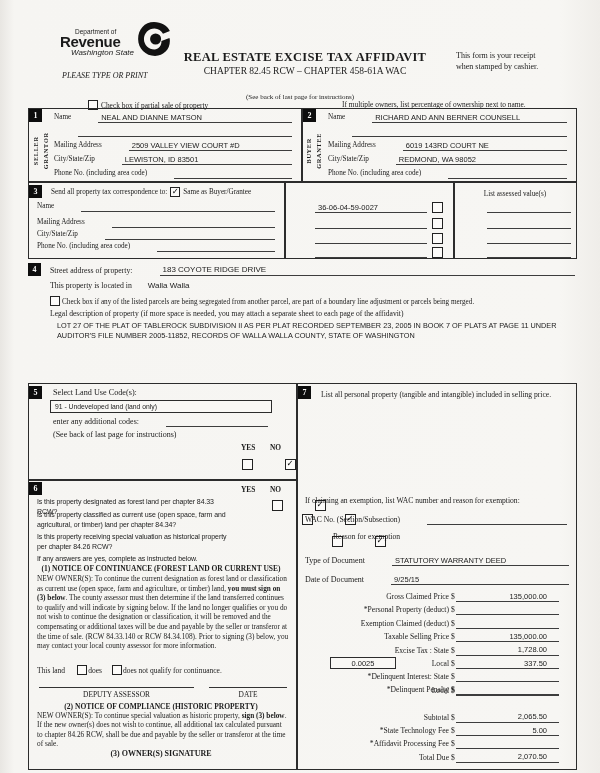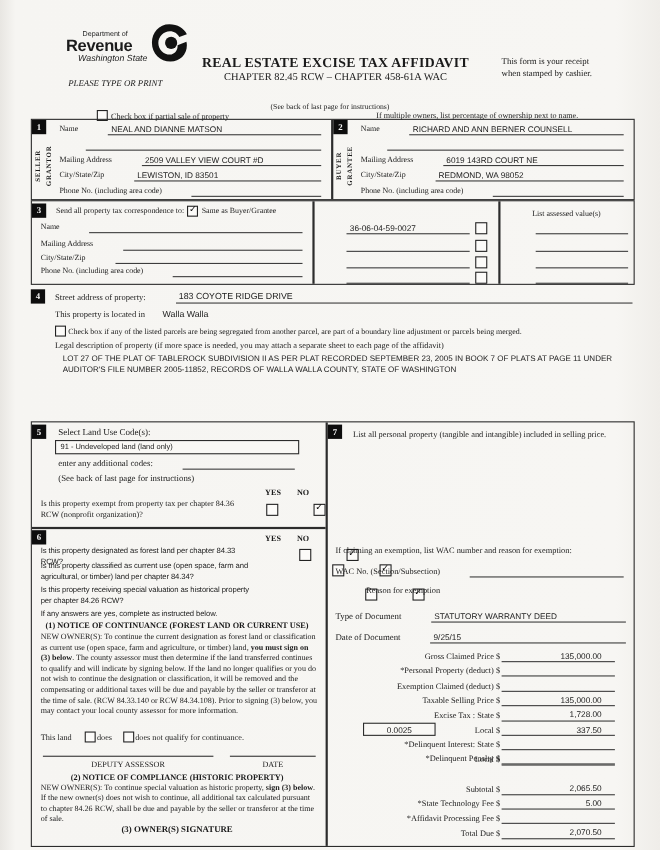--- a/index.html
+++ b/index.html
@@ -220,21 +220,20 @@
     <div class="numsq" style="left:0;top:2px;">5</div>
     <div class="abs" style="left:24px;top:4px;font-size:8.2px;">Select Land Use Code(s):</div>
     <div class="landbox" style="left:21px;top:16px;width:222px;height:13px;">91 - Undeveloped land (land only)</div>
     <div class="frow" style="left:24px;width:215px;top:22px;top:32px;height:11px;">
       <span class="flabel" style="font-size:8px;">enter any additional codes:</span>
       <span class="fline"></span>
     </div>
     <div class="abs" style="left:24px;top:46px;font-size:8px;">(See back of last page for instructions)</div>
     <div class="ynhead" style="left:212px;top:59px;">YES</div>
     <div class="ynhead" style="left:241px;top:59px;">NO</div>
-    <div class="abs" style="left:8px;top:69px;width:192px;font-size:7.4px;line-height:9.6px;">Is this property exempt from property tax per chapter 84.36 RCW (nonprofit organization)?</div>
     <span class="cb abs" style="left:213px;top:71px;width:9px;height:9px;"></span>
     <span class="cb abs checked" style="left:241px;top:71px;width:9px;height:9px;"></span>
 
     
     <div class="numsq" style="left:0;top:98px;">6</div>
     <div class="ynhead" style="left:212px;top:101px;">YES</div>
     <div class="ynhead" style="left:241px;top:101px;">NO</div>
 
     <div class="abs q" style="left:8px;top:113px;width:198px;">Is this property designated as forest land per chapter 84.33 RCW?</div>
     <span class="cb abs" style="left:213px;top:112px;width:9px;height:9px;"></span>

